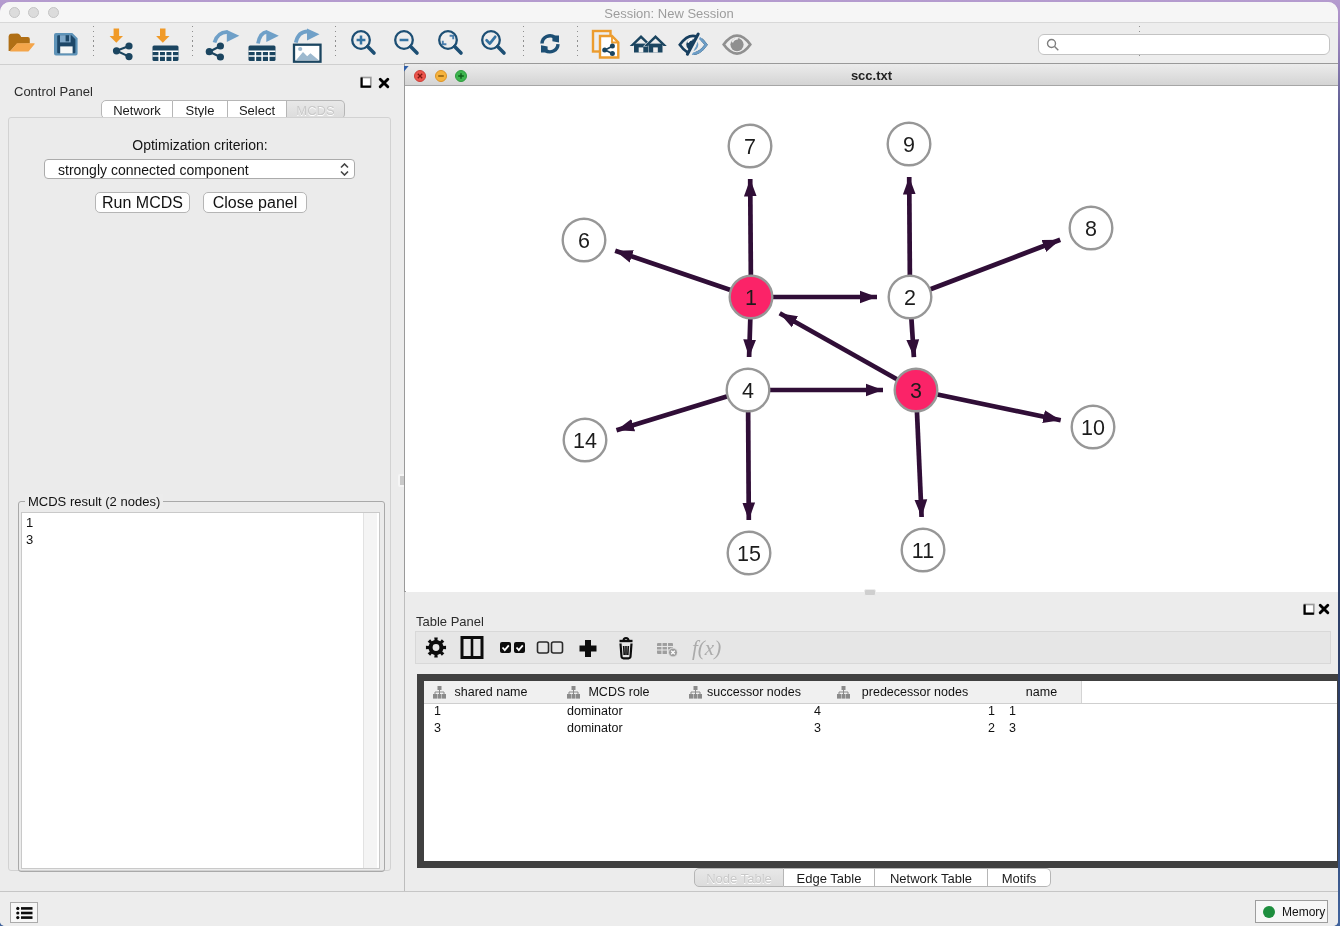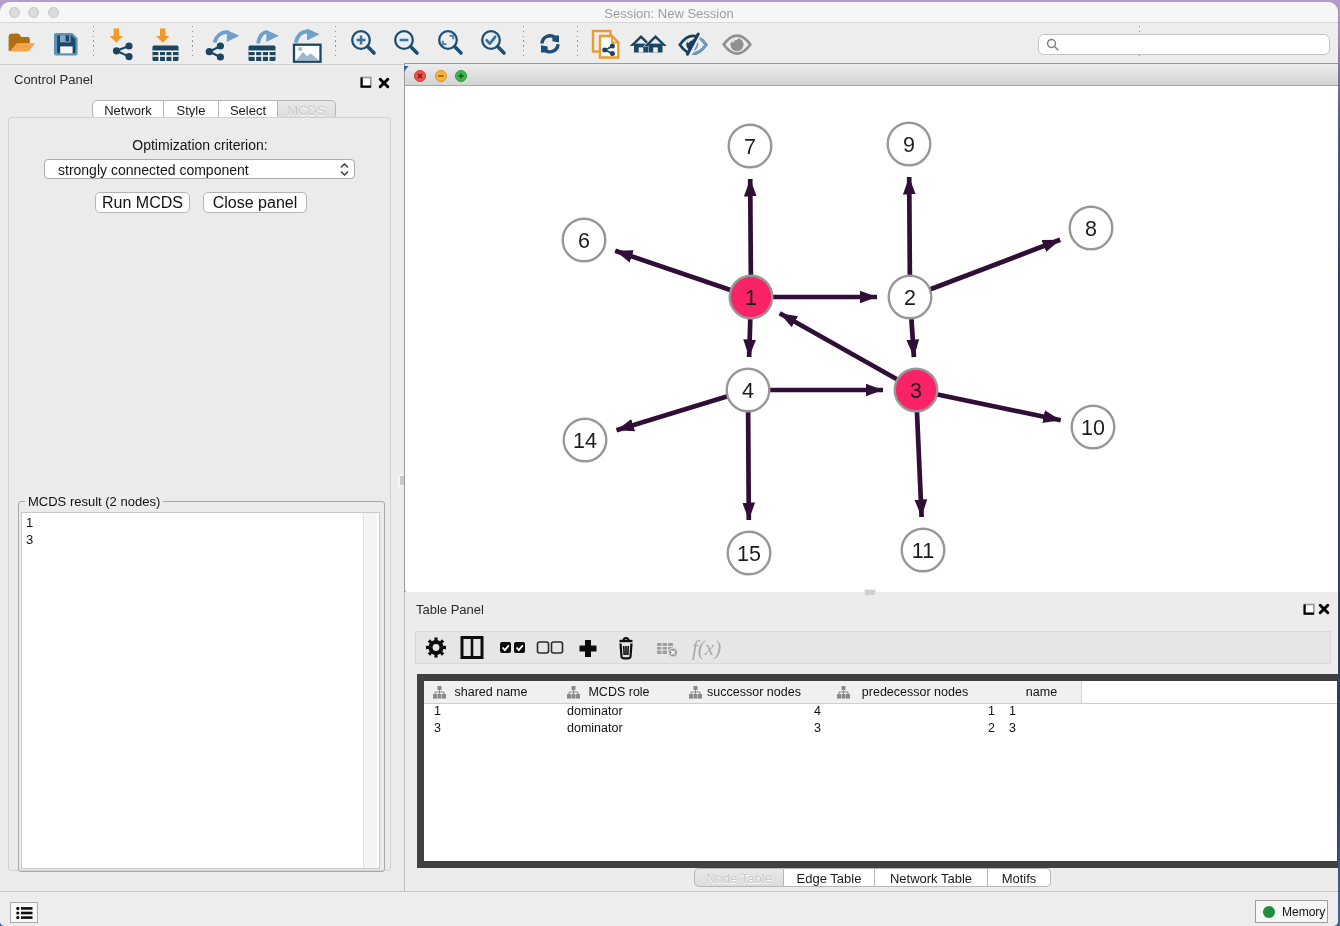--- a/index.html
+++ b/index.html
@@ -12,21 +12,21 @@
   
   #titlebar{position:absolute;left:0;top:0;width:1338px;height:20px;background:#f6f6f6;border-bottom:1px solid #d8d8d8;}
   .tl{position:absolute;top:5px;width:11px;height:11px;border-radius:50%;background:#dcdcdc;border:1px solid #c4c4c4;box-sizing:border-box;}
   #wtitle{position:absolute;top:4px;left:0;width:100%;text-align:center;font-size:13px;color:#9d9d9d;}
   
   #toolbar{position:absolute;left:0;top:21px;width:1338px;height:41px;background:#ededed;border-bottom:1px solid #cfcfcf;}
   .tsep{position:absolute;top:3px;height:34px;width:1.2px;background:repeating-linear-gradient(180deg,#8f8f8f 0px,#8f8f8f 1.5px,rgba(0,0,0,0) 1.5px,rgba(0,0,0,0) 4.8px);}
   #search{position:absolute;left:1038px;top:11px;width:290px;height:19px;background:#fff;border:1px solid #c3c3c3;border-radius:6px;}
   
   #cpanel{position:absolute;left:0;top:63px;width:401px;height:826px;background:#ececec;}
-  .ptitle{font-size:13px;color:#2c2c2c;}
+  .ptitle{font-size:13px;color:#2c2c2c;margin-top:12px;}
   
   .tabrow{position:absolute;display:flex;}
   .tab{height:19px;line-height:19px;text-align:center;font-size:13px;color:#1b1b1b;background:#fff;border:1px solid #b6b6b6;border-left:none;box-sizing:border-box;padding:0;}
   .tab.first{border-left:1px solid #b6b6b6;border-radius:5px 0 0 5px;}
   .tab.last{border-radius:0 5px 5px 0;}
   .tab.sel{background:linear-gradient(#e8e8e8,#dcdcdc);color:#c9c9c9;text-shadow:0 1px 0 #fff;}
   
   #cpcontent{position:absolute;left:8px;top:52px;width:381px;height:752px;background:#ebebeb;border:1px solid #d2d2d2;border-radius:3px;}
   #combo{position:absolute;left:44px;top:94px;width:311px;height:20px;background:#fff;border:1px solid #ababab;border-radius:4px;box-sizing:border-box;}
   .btn{position:absolute;height:21px;background:#fefefe;border:1px solid #b5b5b5;border-radius:5px;box-sizing:border-box;text-align:center;font-size:16px;color:#111;line-height:19px;}
@@ -221,21 +221,21 @@
   <div id="cpanel">
     <div class="ptitle abs" style="left:14px;top:7px;">Control Panel</div>
     <svg class="abs" style="left:360px;top:10.5px;" width="12" height="12" viewBox="0 0 12 12">
         <rect x="1.5" y="1.5" width="9.3" height="9.3" fill="#fff" stroke="#9b9b9b" stroke-width="1.7"></rect>
         <path d="M1.6,1.5 V10.6 H10.9" fill="none" stroke="#000" stroke-width="2.2"></path>
       </svg>
     <svg class="abs" style="left:377.5px;top:11.5px;" width="12" height="12" viewBox="0 0 12 12">
         <path d="M2.2 2.2 L9.8 9.8 M9.8 2.2 L2.2 9.8" stroke="#000" stroke-width="2.9" stroke-linecap="round"></path>
       </svg>
 
-    <div class="tabrow" style="left:79px;top:35px;padding-left:13px;">
+    <div class="tabrow" style="left:88px;top:35px;padding-left:13px;">
       <div class="tab first" style="width:72px;">Network</div>
       <div class="tab" style="width:55px;">Style</div>
       <div class="tab" style="width:59px;">Select</div>
       <div class="tab last sel" style="width:58px;">MCDS</div>
     </div>
     <div id="cpcontent"></div>
     <div class="abs" style="left:0;top:72px;width:400px;text-align:center;font-size:14px;color:#141414;">Optimization criterion:</div>
     <div id="combo">
       <span style="position:absolute;left:13px;top:2px;font-size:14px;color:#141414;">strongly connected component</span>
       <svg style="position:absolute;right:5px;top:3px;" width="9" height="13" viewBox="0 0 9 13">
@@ -264,20 +264,21 @@
           <path d="M3.8,3.8 L8.2,8.2 M8.2,3.8 L3.8,8.2" stroke="#7e1610" stroke-width="1.3"></path>
         </svg>
       <div class="light" style="left:30px;background:#f6b33d;border:1px solid #dd9426;"></div>
       <svg style="position:absolute;left:30px;top:5.5px;" width="12" height="12" viewBox="0 0 12 12">
           <path d="M3.2,6 H8.8" stroke="#8a5d10" stroke-width="1.4"></path>
         </svg>
       <div class="light" style="left:50px;background:#3eb54f;border:1px solid #2d9c3e;"></div>
       <svg style="position:absolute;left:50px;top:5.5px;" width="12" height="12" viewBox="0 0 12 12">
           <path d="M3.2,6 H8.8 M6,3.2 V8.8" stroke="#0e5d1a" stroke-width="1.4"></path>
         </svg>
+      <div style="position:absolute;top:4px;width:100%;text-align:center;font-size:13px;font-weight:bold;color:#222;">scc.txt</div>
     </div>
     <div id="netcanvas">
       <svg id="graph" width="932" height="506" viewBox="0 0 932 506">
         <defs>
           <marker id="arr" markerWidth="19" markerHeight="14" refX="17.5" refY="7" orient="auto" markerUnits="userSpaceOnUse">
             <path d="M0,0.6 L17.5,7 L0,13.4 Z" fill="#300e37"></path>
           </marker>
         </defs>
         <g stroke="#300e37" stroke-width="4.7">
           <line x1="345" y1="211" x2="344.2" y2="93.0" marker-end="url(#arr)"></line>

